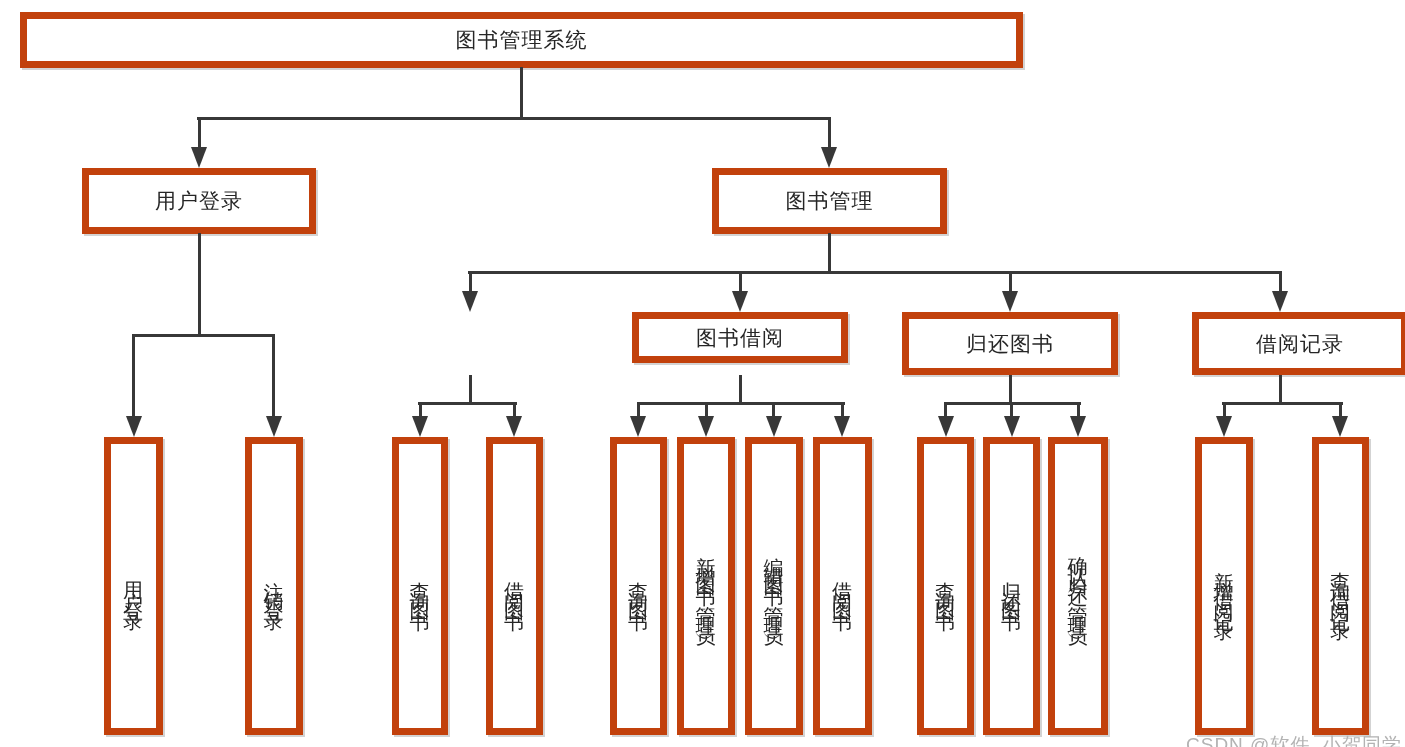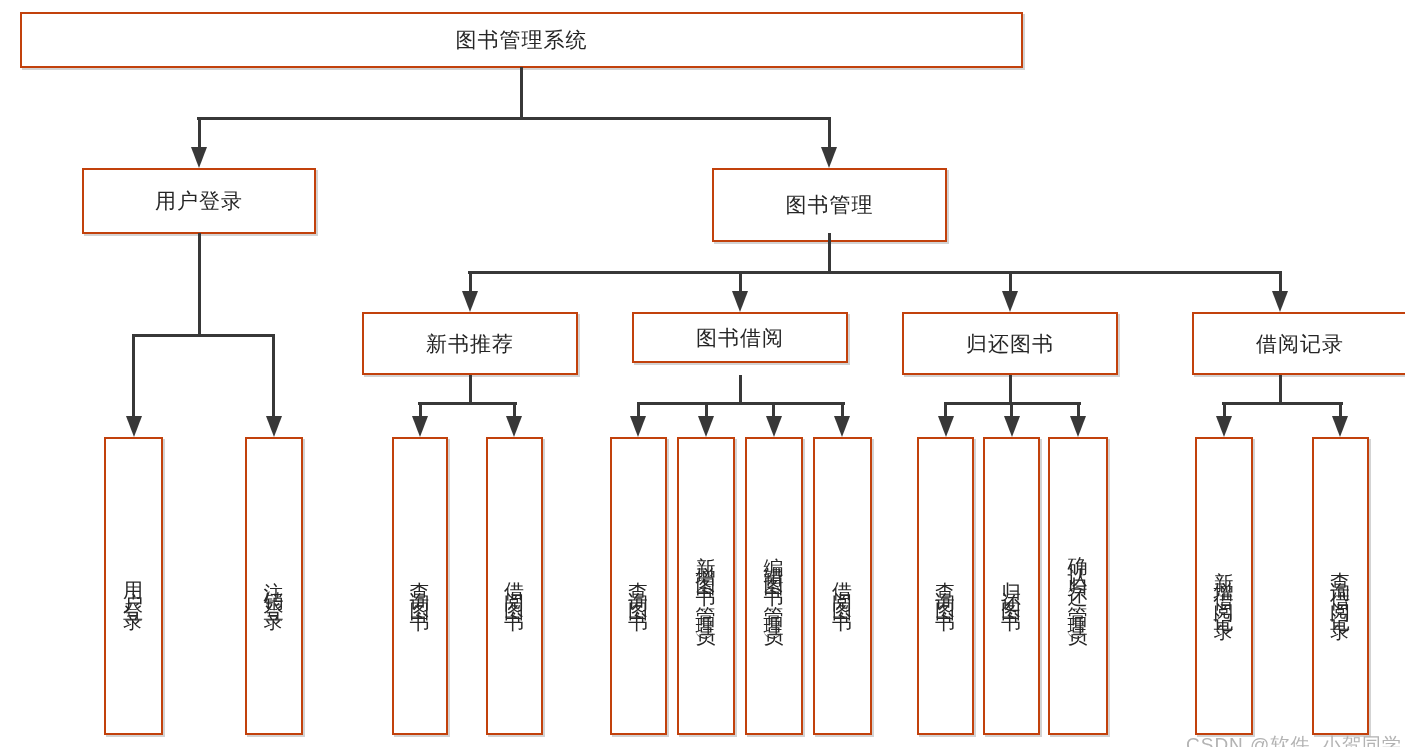--- a/index.html
+++ b/index.html
@@ -3,21 +3,21 @@
 <meta charset="utf-8">
 <style>
   html,body { margin:0; padding:0; background:#ffffff; }
   #stage {
     position:relative; width:1405px; height:747px;
     background:#ffffff; overflow:hidden;
     font-family:"Liberation Sans", sans-serif;
   }
   .box {
     position:absolute; box-sizing:border-box;
-    background:#ffffff; border:2px solid #c2410c;
+    background:#ffffff; border:7px solid #c2410c;
     display:flex; align-items:center; justify-content:center;
     box-shadow:2px 2px 0 rgba(110,110,110,0.30);
     color:#262626;
   }
   .hbox { font-size:21px; letter-spacing:1px; }
   .vbox {
     writing-mode:vertical-rl; text-orientation:mixed;
     font-size:20px; letter-spacing:10px; line-height:1;
   }
   .vl { position:absolute; width:3px; background:#383838; }
@@ -40,41 +40,40 @@
   <div class="box hbox" style="left:20px;top:12px;width:1003px;height:56px">图书管理系统</div>
 
   <div class="vl" style="left:520px;top:67px;height:52px"></div>
   <div class="hl" style="left:197px;top:117px;width:634px"></div>
   <div class="vl" style="left:198px;top:117px;height:34px"></div>
   <div class="ah" style="left:191px;top:147px"></div>
   <div class="vl" style="left:828px;top:117px;height:34px"></div>
   <div class="ah" style="left:821px;top:147px"></div>
 
   <div class="box hbox" style="left:82px;top:168px;width:234px;height:66px">用户登录</div>
-  <div class="box hbox" style="left:712px;top:168px;width:235px;height:74px">图书管理</div>
+  <div class="box hbox" style="left:712px;top:168px;width:235px;height:66px">图书管理</div>
 
   <div class="vl" style="left:198px;top:233px;height:104px"></div>
   <div class="hl" style="left:132px;top:334px;width:143px"></div>
   <div class="vl" style="left:132px;top:334px;height:84px"></div>
   <div class="ah" style="left:126px;top:416px"></div>
   <div class="vl" style="left:272px;top:334px;height:84px"></div>
   <div class="ah" style="left:266px;top:416px"></div>
 
   <div class="vl" style="left:828px;top:233px;height:41px"></div>
   <div class="hl" style="left:468px;top:271px;width:814px"></div>
   <div class="vl" style="left:469px;top:271px;height:23px"></div>
   <div class="ah" style="left:462px;top:291px"></div>
   <div class="vl" style="left:739px;top:271px;height:23px"></div>
   <div class="ah" style="left:732px;top:291px"></div>
   <div class="vl" style="left:1009px;top:271px;height:23px"></div>
   <div class="ah" style="left:1002px;top:291px"></div>
   <div class="vl" style="left:1279px;top:271px;height:23px"></div>
   <div class="ah" style="left:1272px;top:291px"></div>
 
-  <div class="box hbox" style="left:362px;top:312px;width:216px;height:63px">新书推荐</div>
   <div class="box hbox" style="left:632px;top:312px;width:216px;height:51px">图书借阅</div>
   <div class="box hbox" style="left:902px;top:312px;width:216px;height:63px">归还图书</div>
   <div class="box hbox" style="left:1192px;top:312px;width:216px;height:63px">借阅记录</div>
 
   <div class="vl" style="left:469px;top:375px;height:30px"></div>
   <div class="hl" style="left:418px;top:402px;width:99px"></div>
   <div class="vl" style="left:419px;top:402px;height:16px"></div>
   <div class="ah" style="left:412px;top:416px"></div>
   <div class="vl" style="left:513px;top:402px;height:16px"></div>
   <div class="ah" style="left:506px;top:416px"></div>

